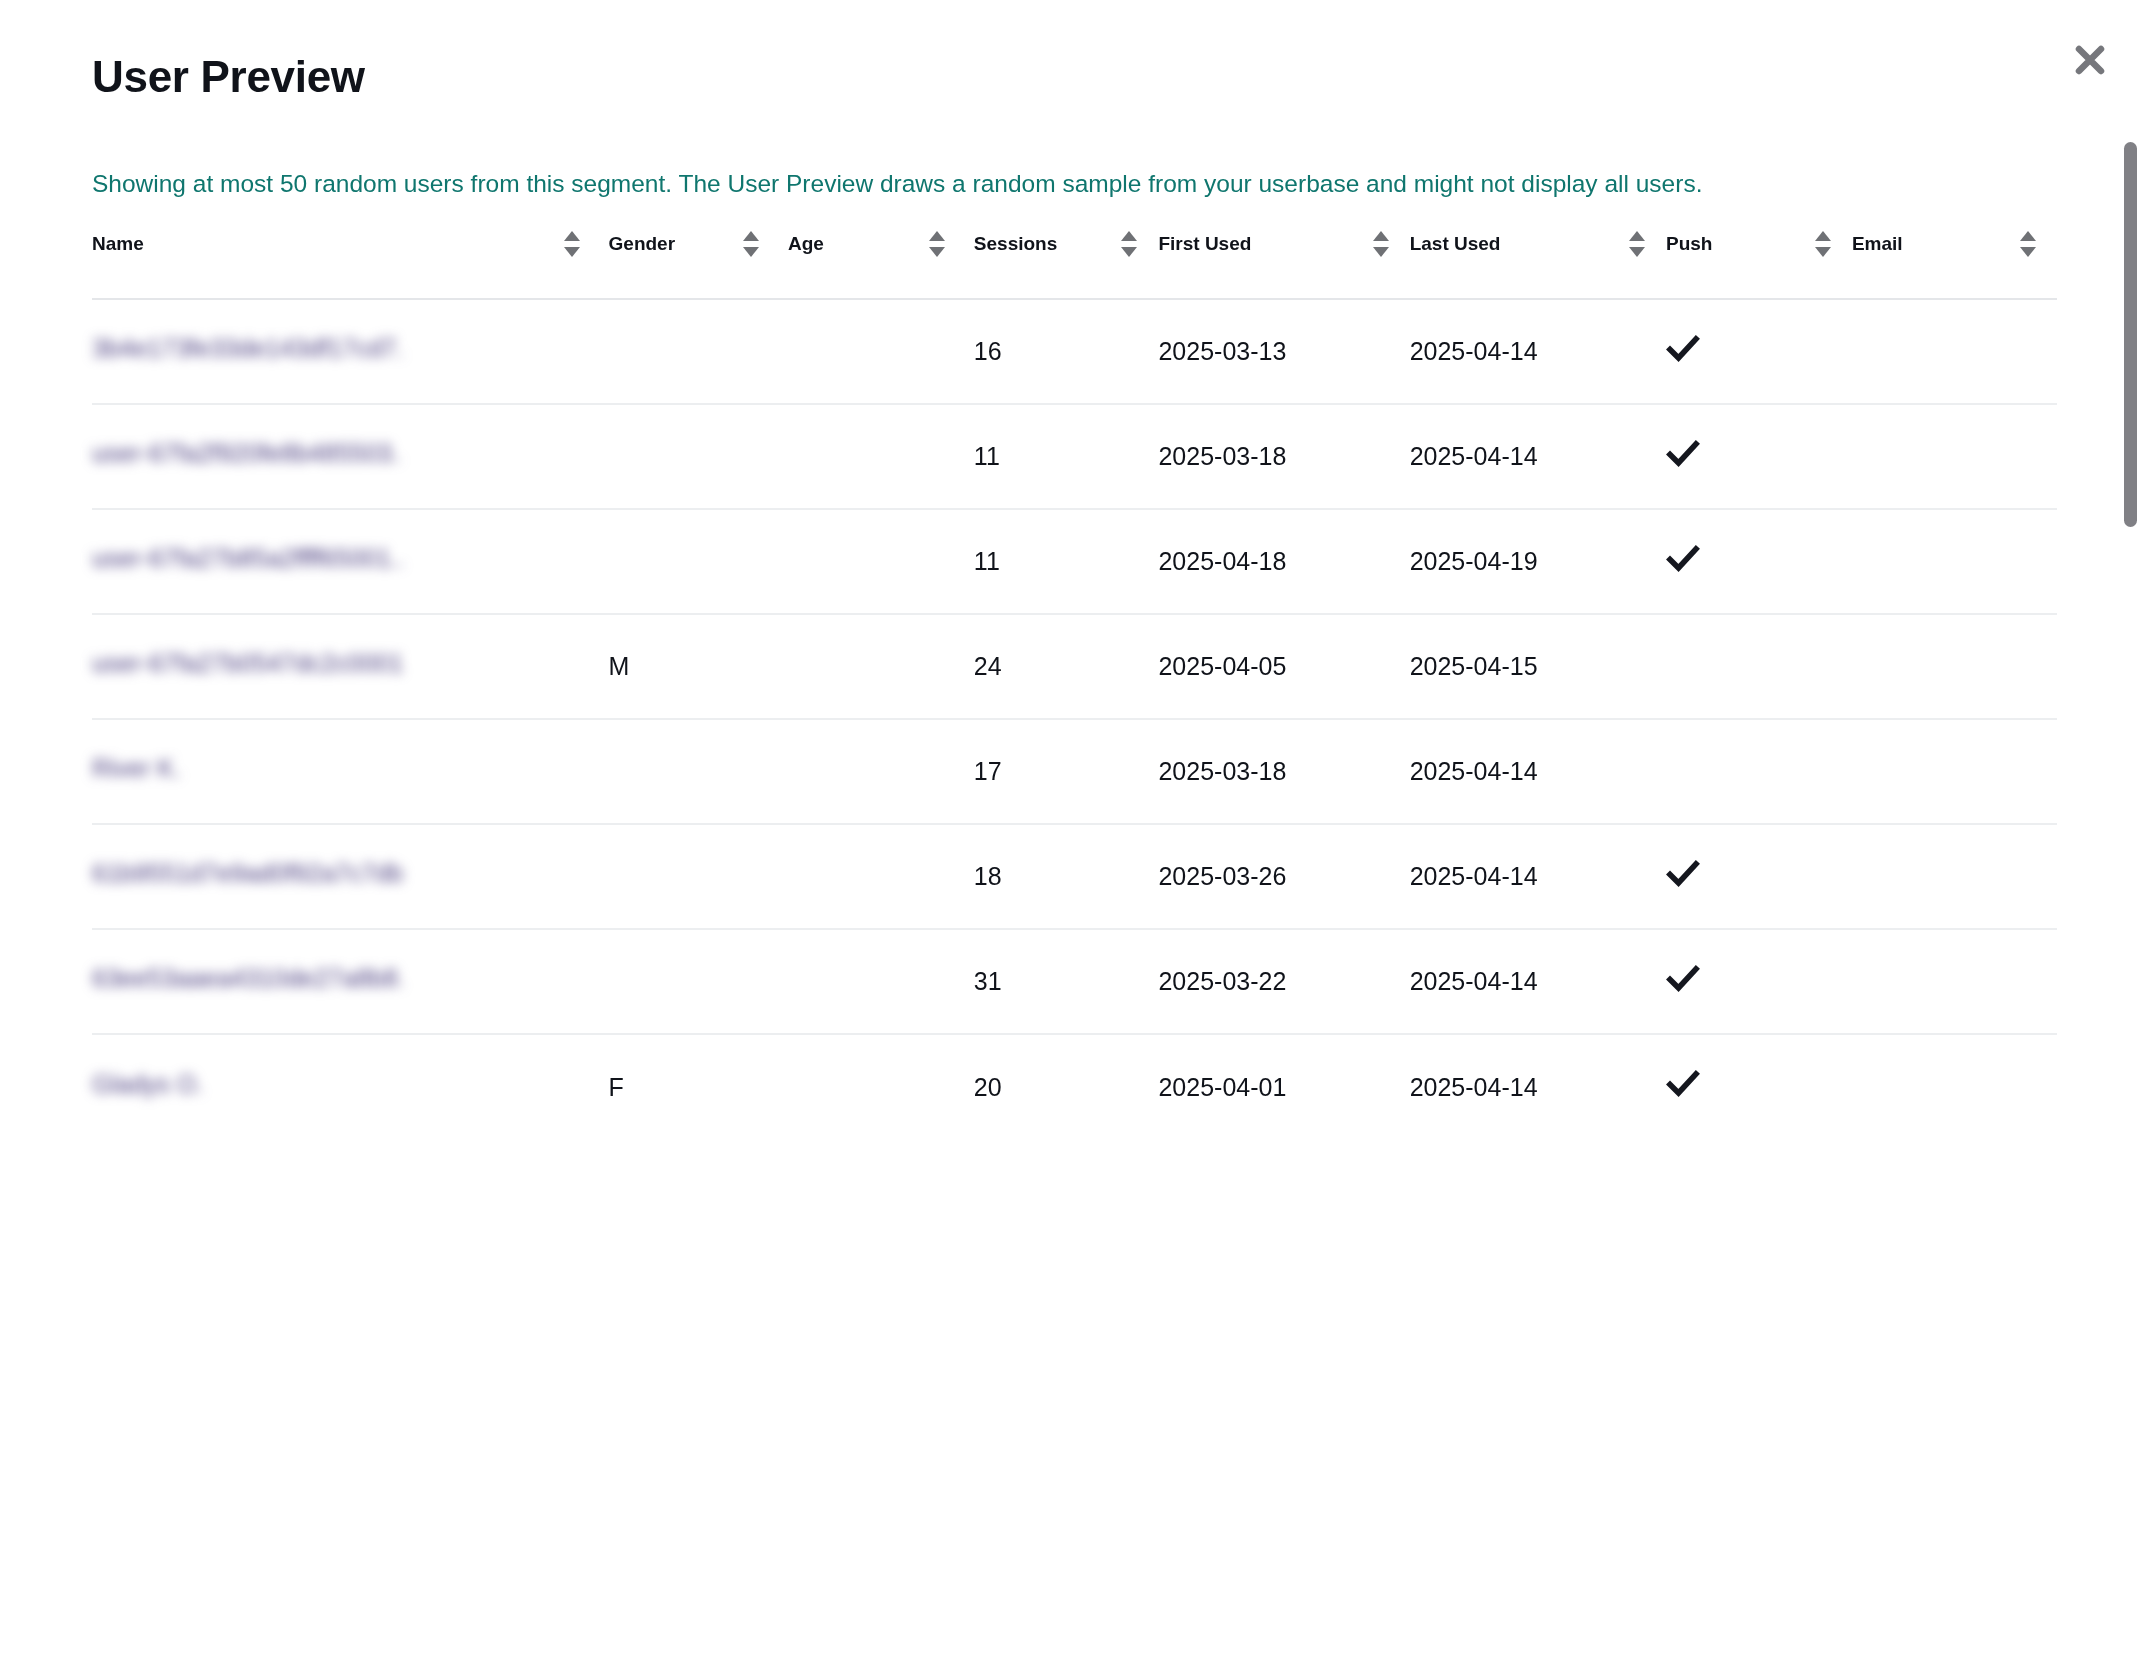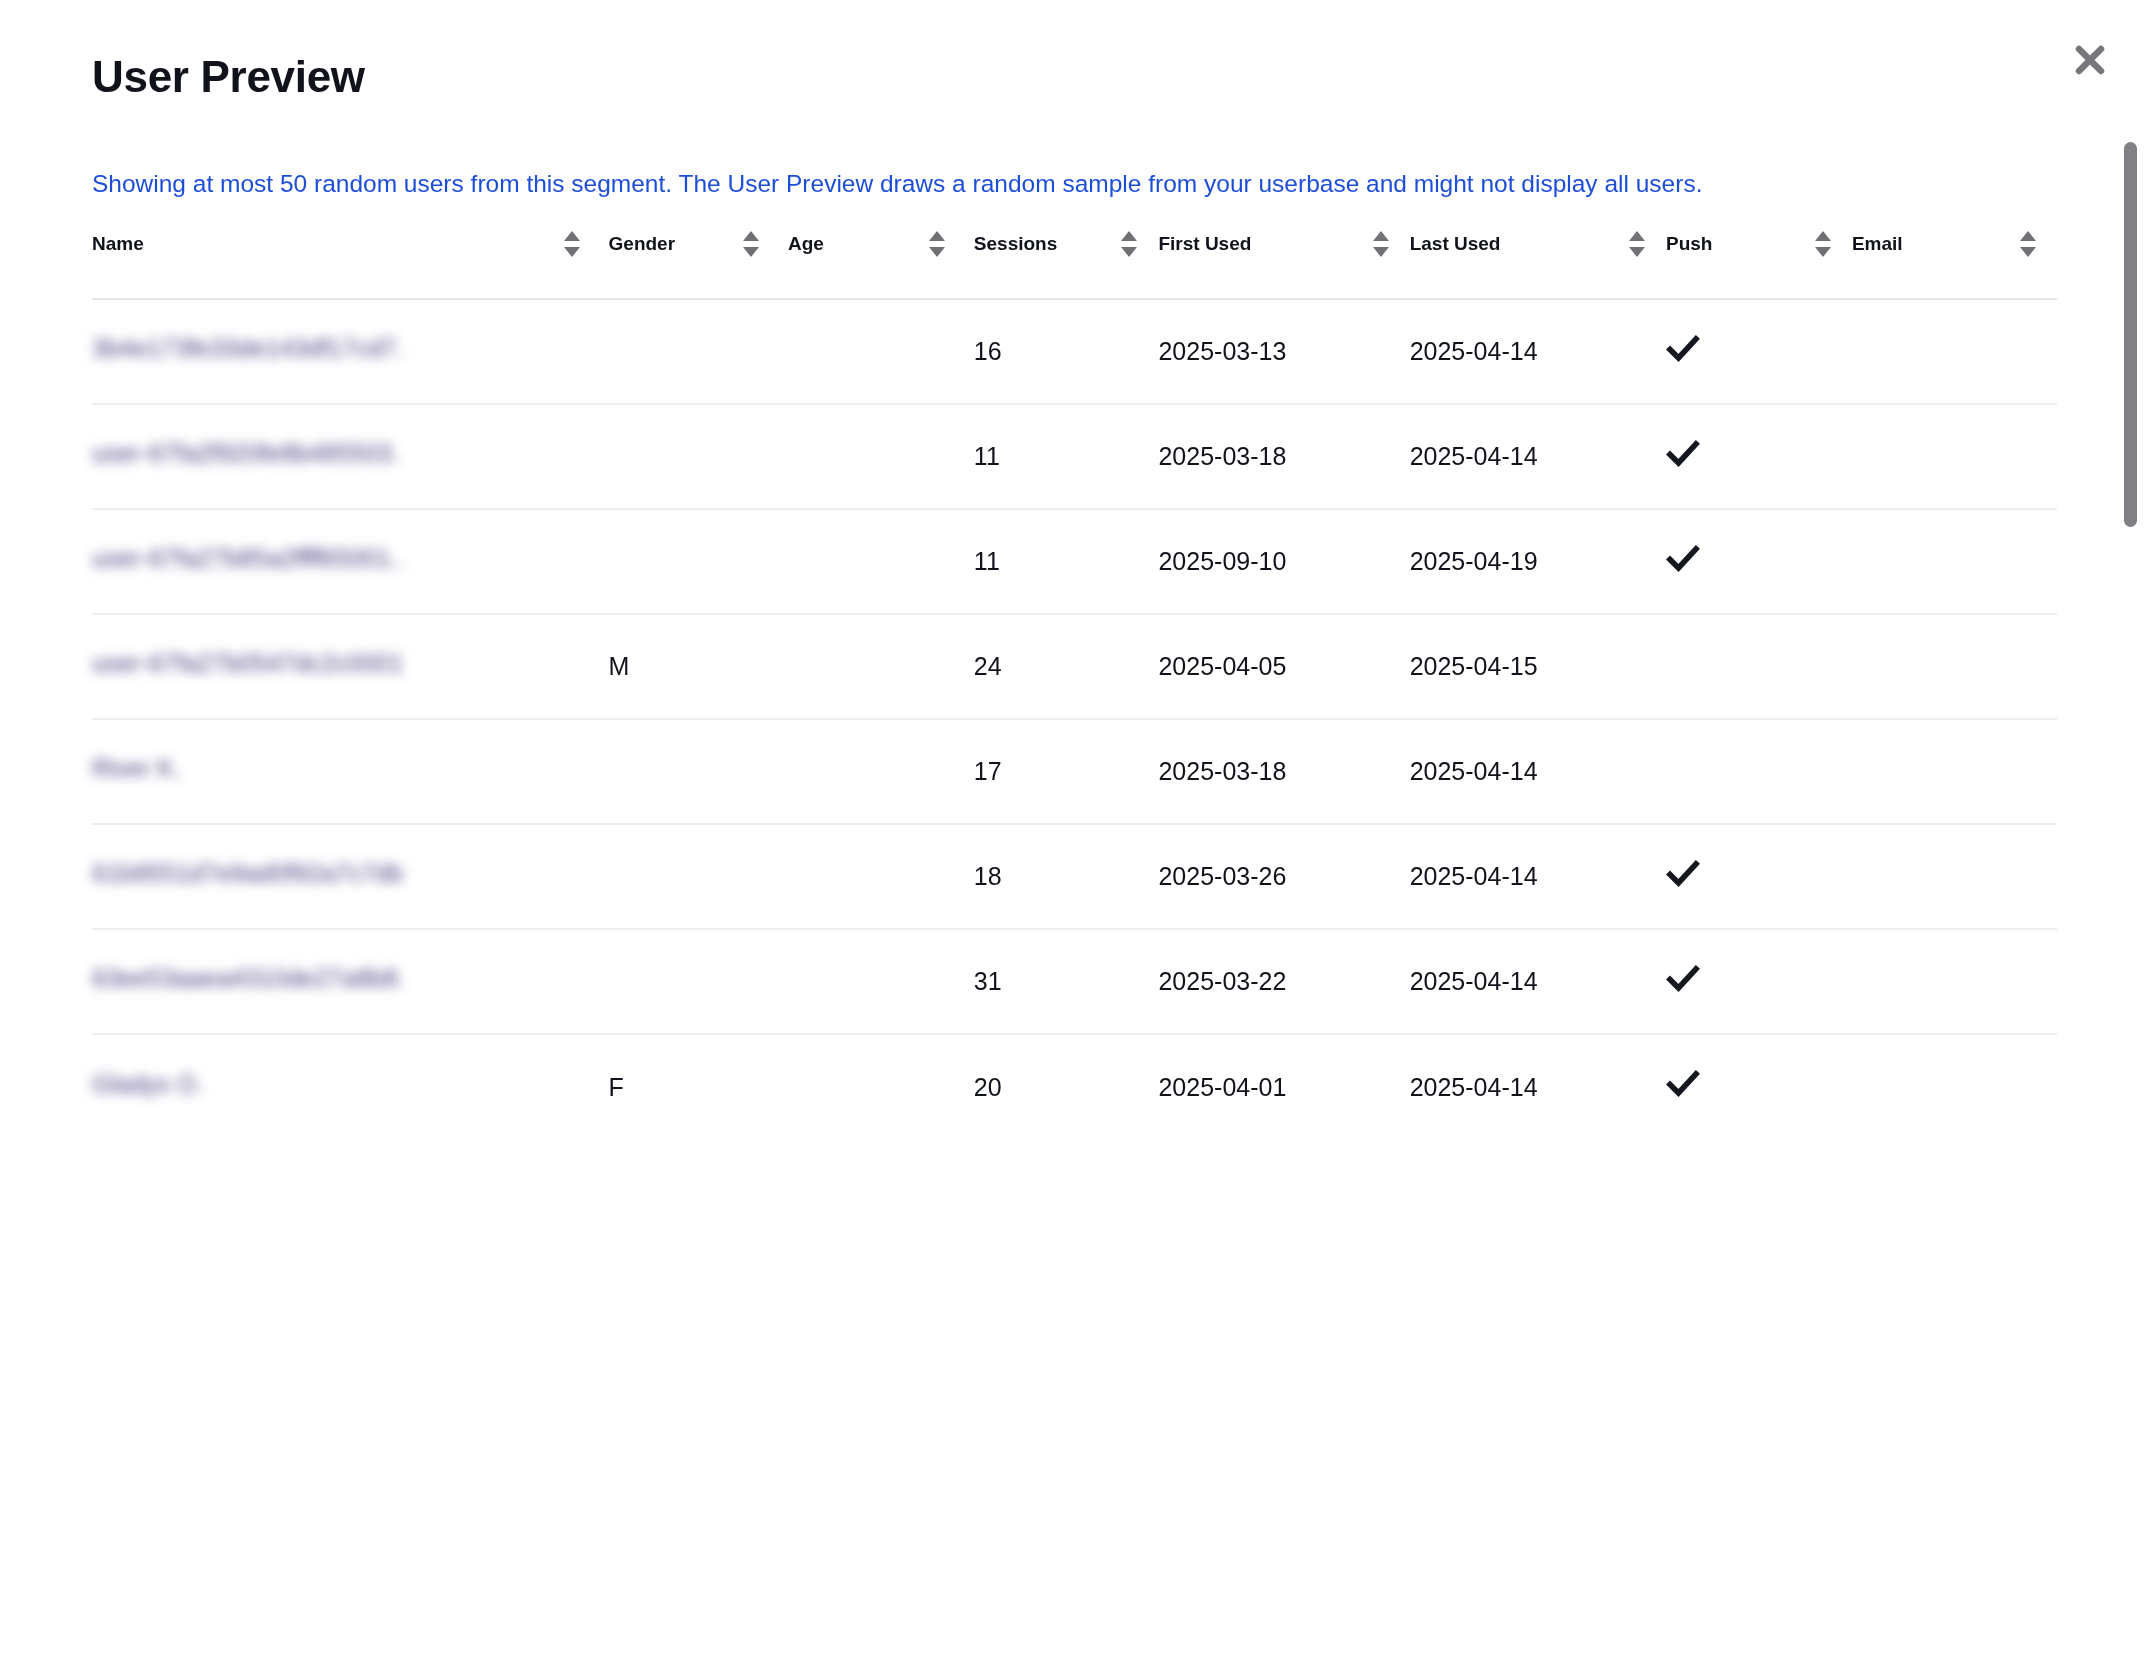--- a/index.html
+++ b/index.html
@@ -47,21 +47,21 @@
     color: #10131a;
     letter-spacing: -0.3px;
   }
 
   .subtitle {
     position: absolute;
     left: 92px;
     top: 170px;
     font-size: 24.5px;
     font-weight: 400;
-    color: #1d4ed8;
+    color: #0f766e;
     white-space: nowrap;
   }
 
   
   .table-wrap {
     position: absolute;
     left: 92px;
     top: 228px;
     width: 1965px;
   }
@@ -283,21 +283,21 @@
             <td><span class="check"><svg width="34" height="34" viewBox="0 0 34 34">
                   <path d="M4 17.5 L12.5 26 L30 7" stroke="#15171f" stroke-width="5.6" fill="none" stroke-linecap="square" stroke-linejoin="miter"></path>
                 </svg></span></td>
             <td></td>
           </tr>
           <tr>
             <td><span class="name-cell">user-67fa27b85a2ffff65001...</span></td>
             <td></td>
             <td></td>
             <td>11</td>
-            <td>2025-09-10</td>
+            <td>2025-04-18</td>
             <td>2025-04-19</td>
             <td><span class="check"><svg width="34" height="34" viewBox="0 0 34 34">
                   <path d="M4 17.5 L12.5 26 L30 7" stroke="#15171f" stroke-width="5.6" fill="none" stroke-linecap="square" stroke-linejoin="miter"></path>
                 </svg></span></td>
             <td></td>
           </tr>
           <tr>
             <td><span class="name-cell">user-67fa27b0547dc2c0001...</span></td>
             <td>M</td>
             <td></td>

